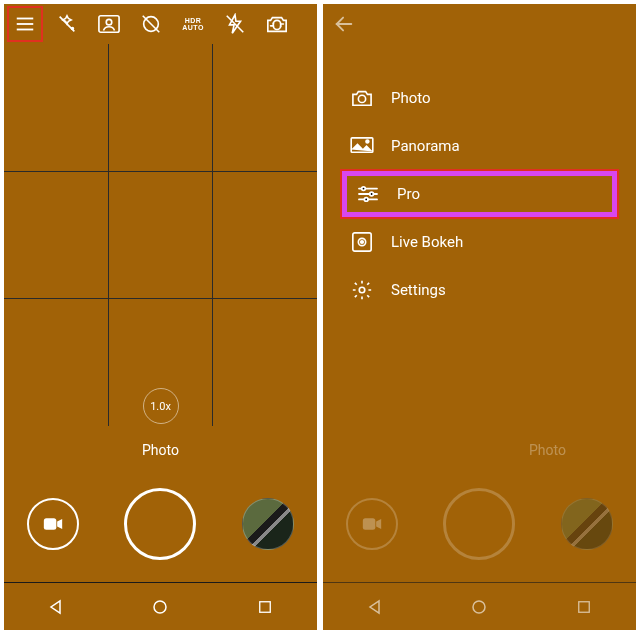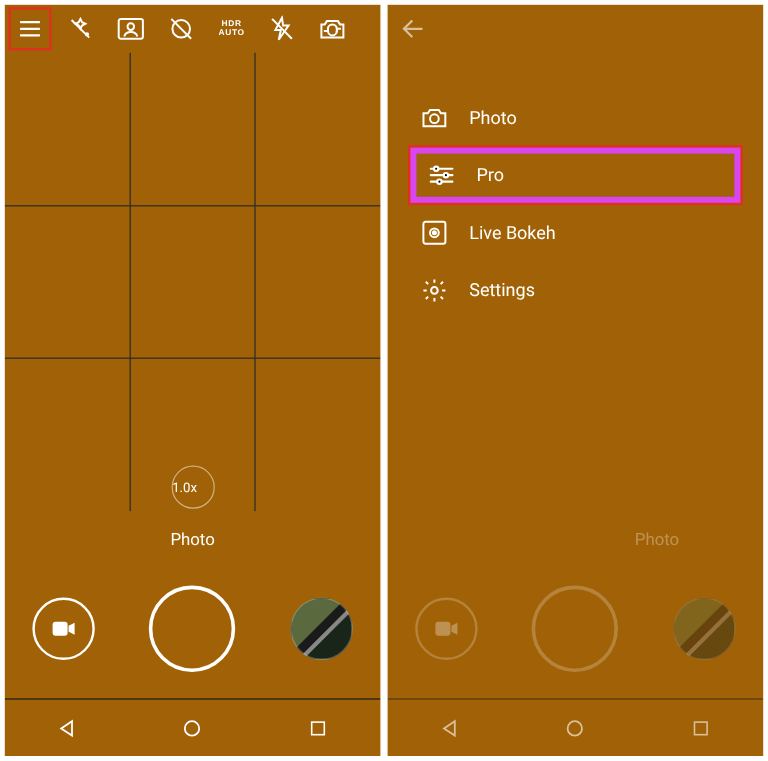--- a/index.html
+++ b/index.html
@@ -12,21 +12,21 @@
   .hl{outline:2px solid #e03020;outline-offset:-1px}
   
   .grid{position:absolute;left:0;right:0;top:40px;bottom:204px;pointer-events:none}
   .grid::before,.grid::after{content:"";position:absolute;background:#2a2a2a}
   .gv1,.gv2,.gh1,.gh2{position:absolute;background:#2a2a2a}
   .gv1{left:33.3%;top:0;bottom:0;width:1px}
   .gv2{left:66.6%;top:0;bottom:0;width:1px}
   .gh1{top:33.3%;left:0;right:0;height:1px}
   .gh2{top:66.6%;left:0;right:0;height:1px}
   
-  .zoom{position:absolute;left:50%;transform:translateX(-50%);bottom:206px;width:36px;height:36px;border:1px solid rgba(255,255,255,.5);border-radius:50%;display:flex;align-items:center;justify-content:flex-start;font-size:11px;color:#fff}
+  .zoom{position:absolute;left:50%;transform:translateX(-50%);bottom:206px;width:36px;height:36px;border:1px solid rgba(255,255,255,.5);border-radius:50%;display:flex;align-items:center;justify-content:center;font-size:11px;color:#fff}
   
   .mode{position:absolute;left:50%;transform:translateX(-50%);bottom:172px;font-size:14px;color:#fff}
   
   .controls{position:absolute;left:0;right:0;bottom:70px;display:flex;align-items:center;justify-content:space-around}
   .ring{width:52px;height:52px;border:2px solid #fff;border-radius:50%;display:flex;align-items:center;justify-content:center}
   .ring.dim{border-color:rgba(255,255,255,.35)}
   .shutter{width:72px;height:72px;border:3px solid #fff;border-radius:50%}
   .shutter.dim{border-color:rgba(255,255,255,.35)}
   .thumb{width:52px;height:52px;border-radius:50%;overflow:hidden;border:1px solid rgba(255,255,255,.25);background:linear-gradient(135deg,#5b6a3e 0 45%,#1a1a1a 45% 55%,#888 55% 60%,#1a251a 60% 100%)}
   
@@ -151,20 +151,30 @@
     <div class="menu">
       <div class="menu-row">
         <div class="mico">
           <svg width="22" height="20" viewBox="0 0 24 22" fill="none" stroke="#fff" stroke-width="1.8">
               <path d="M2 7h4l2-3h8l2 3h4v12H2z"></path>
               <circle cx="12" cy="12" r="4"></circle>
             </svg>
         </div>
         <span>Photo</span>
       </div>
+      <div class="menu-row">
+        <div class="mico">
+          <svg width="24" height="18" viewBox="0 0 26 20" fill="none" stroke="#fff" stroke-width="1.8">
+              <rect x="1" y="1" width="24" height="16" rx="1"></rect>
+              <polyline points="1,14 8,7 14,13 18,9 25,16" fill="#fff" stroke="none"></polyline>
+              <circle cx="19" cy="5" r="1.6" fill="#fff"></circle>
+            </svg>
+        </div>
+        <span>Panorama</span>
+      </div>
       <div class="menu-row hl">
         <div class="mico">
           <svg width="22" height="18" viewBox="0 0 24 20" fill="none" stroke="#fff" stroke-width="2" stroke-linecap="round">
               <line x1="2" y1="4" x2="22" y2="4"></line>
               <circle cx="7" cy="4" r="2" fill="#000"></circle>
               <line x1="2" y1="10" x2="22" y2="10"></line>
               <circle cx="16" cy="10" r="2" fill="#000"></circle>
               <line x1="2" y1="16" x2="22" y2="16"></line>
               <circle cx="10" cy="16" r="2" fill="#000"></circle>
             </svg>

